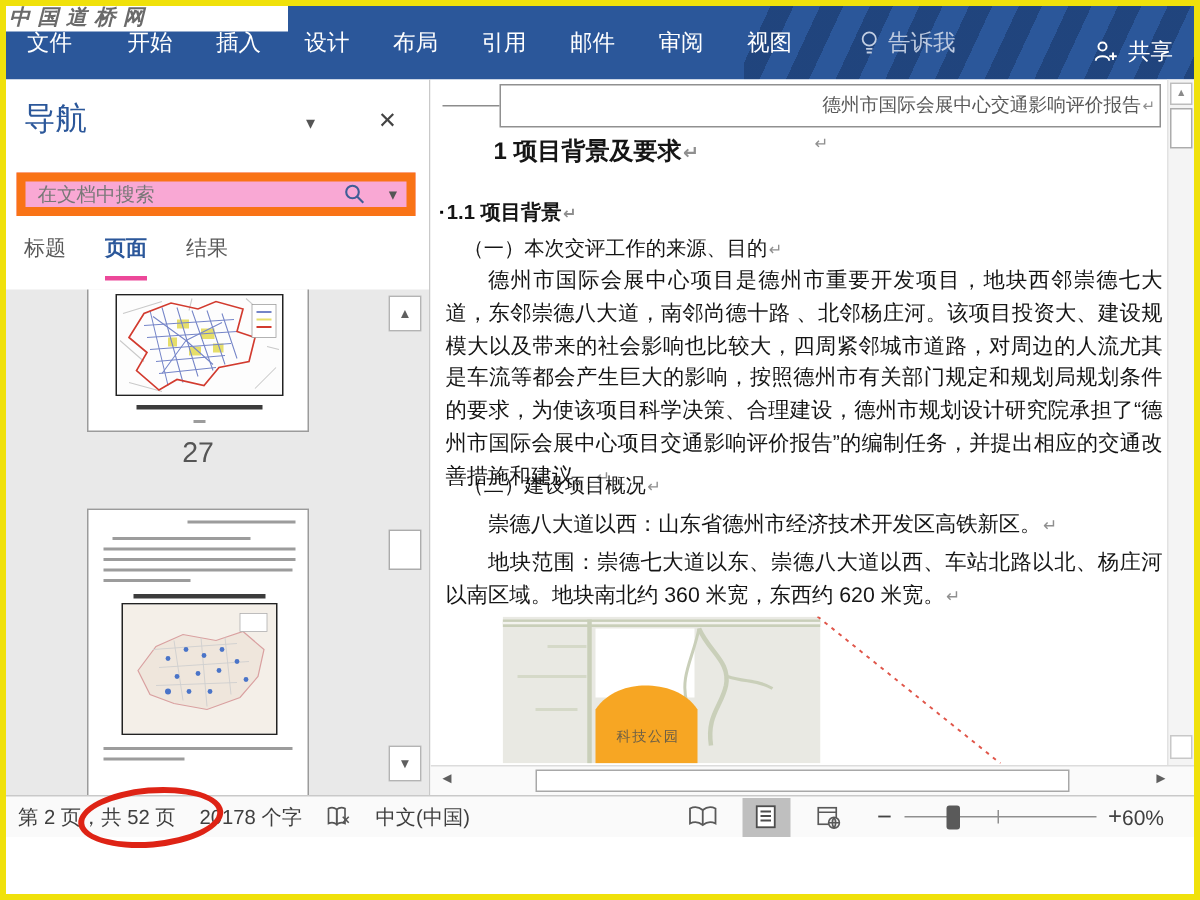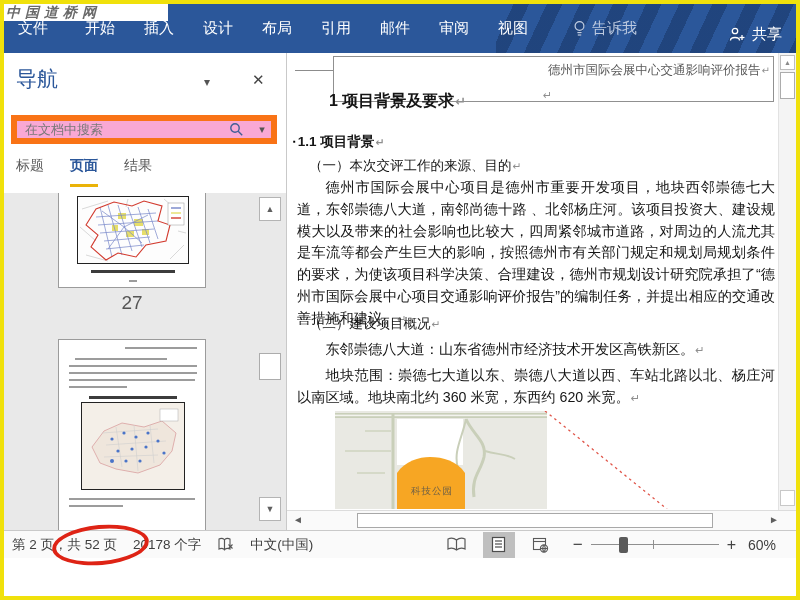--- a/index.html
+++ b/index.html
@@ -12,54 +12,54 @@
   #ribbon { left:0; top:0; right:0; height:49px; background:#2B579A; overflow:hidden; }
   #ribbon-pattern { right:0; top:0; width:300px; height:49px;
      background:repeating-linear-gradient(115deg, rgba(0,0,0,0) 0 16px, rgba(5,20,50,.28) 16px 30px); }
   #ribbon-tabs { left:14px; top:0; height:49px; display:flex; align-items:center; column-gap:29px; z-index:2; }
   .rtab { color:#fff; font-size:15px; white-space:nowrap; cursor:default; }
   .rtab.file { margin-right:8px; }
   #tellme { display:flex; align-items:center; gap:6px; margin-left:16px; color:#BCC9DF; font-size:15px; }
   #share { right:14px; top:0; height:61px; display:flex; align-items:center; gap:6px; color:#fff; font-size:15px; z-index:2; }
 
   
-  #wm-top { left:0; top:0; width:164px; height:17px; background:#fff; z-index:40;
+  #wm-top { left:0; top:0; width:188px; height:17px; background:#fff; z-index:40;
      color:#6A6A6A; font:italic bold 14px "DejaVu Serif",serif; letter-spacing:5px; line-height:16px; padding-left:2px; }
 
   
   #navpane { left:0; top:49px; width:283px; height:477px; background:#fff; border-right:1px solid #C9C9C9; }
   #nav-title { left:12px; top:12px; font-size:21px; color:#2B579A; }
   #nav-title-dd { left:200px; top:22px; font-size:12px; color:#555; }
   #nav-close { left:248px; top:18px; font-size:15px; color:#444; }
   #nav-search { left:7px; top:62px; width:266px; height:29px; border:6px solid #f97316; background:#f9a8d4; display:flex; align-items:center; }
   #nav-search input { flex:1; border:none; outline:none; font-size:13px; color:#444; padding-left:8px; font-family:inherit; background:transparent; }
   #nav-search input::placeholder { color:#787878; opacity:1; }
   .searchbtn { width:24px; text-align:center; }
   #nav-search-dd { width:18px; text-align:center; color:#555; font-size:11px; }
   #nav-tabs { left:12px; top:104px; display:flex; column-gap:26px; font-size:14px; color:#595959; }
   .navtab { padding-bottom:9px; }
-  .navtab.active { color:#2B579A; font-weight:bold; border-bottom:3px solid #eab308;text-align:center; }
+  .navtab.active { color:#2B579A; font-weight:bold; border-bottom:3px solid #ec4899;text-align:center; }
   #nav-thumbs { left:0; top:140px; width:282px; height:337px; background:#E9E9E9; overflow:hidden; }
   .thumb { position:absolute; left:54px; width:148px; background:#fff; border:1px solid #9B9B9B; overflow:hidden; }
   #thumb27 { top:-2px; height:97px; }
   #thumb28 { top:146px; height:200px; }
   #thumb27-label { top:99px; left:54px; width:148px; text-align:center; font-size:19px; color:#555; }
   .smudge { position:absolute; background:#9c9c9c; height:2px; }
   .smudge.dark { background:#3c3c3c; }
   .mapbox { position:absolute; border:1px solid #222; background:#fdfdfd; }
   
   #nav-scroll { right:5px; top:0; width:22px; height:337px; }
   .sbtn { position:absolute; left:0; width:22px; height:24px; background:#fff; border:1px solid #B4B4B4; color:#5f5f5f;
           font-size:9px; text-align:center; line-height:22px; }
   #nav-scroll-thumb { position:absolute; left:0; top:160px; width:22px; height:27px; background:#fff; border:1px solid #ACACAC; }
 
   
   #docarea { left:283px; top:49px; width:509px; height:477px; background:#fff; overflow:hidden; color:#151515; }
   #doc-header-line { left:8px; top:17px; width:38px; border-top:1px solid #8C8C8C; }
-  #doc-header-box { left:46px; top:3px; width:441px; height:46px; border:1px solid #909090;
+  #doc-header-box { left:46px; top:3px; width:441px; height:29px; border:1px solid #909090;
       font-size:12.5px; color:#595959; text-align:right; line-height:27px; padding-right:3px; }
   .pilcrow { color:#8f8f8f; font-size:.8em; margin-left:1px; }
   #stray-pilcrow { left:256px; top:36px; font-size:11px; color:#8f8f8f; }
   #doc-h1 { left:42px; top:38px; font-size:16px; font-weight:bold; }
   #doc-h2 { left:6px; top:80px; font-size:13.5px; font-weight:bold; }
   #doc-h2 .bullet { font-size:8px; vertical-align:2px; margin-right:2px; color:#000; }
   #doc-s1 { left:22px; top:104px; font-size:13.5px; }
   #doc-p1 { left:10px; top:124px; width:478px; font-size:14.2px; line-height:21.8px; text-align:justify; text-indent:2em; }
   #doc-s2 { left:22px; top:262px; font-size:13.5px; }
   #doc-p2 { left:10px; top:287px; width:478px; font-size:14.2px; text-indent:2em; }
@@ -87,21 +87,21 @@
   .sb-item { margin-right:16px; white-space:nowrap; }
   #sb-spacer { flex:1; }
   .viewbtn { display:flex; align-items:center; justify-content:center; width:32px; height:26px; margin-left:10px; }
   .viewbtn.selected { background:#BFBFBF; }
   #zoom-out { margin-left:16px; font-size:17px; color:#444; }
   #zoom-slider { position:relative; width:128px; height:18px; margin:0 8px; }
   #zoom-track { position:absolute; left:0; right:0; top:8px; border-top:1px solid #8F8F8F; }
   #zoom-tick { position:absolute; left:62px; top:4px; height:9px; border-left:1px solid #8F8F8F; }
   #zoom-thumb { position:absolute; left:28px; top:1px; width:9px; height:16px; background:#5A5A5A; border-radius:2px; }
   #zoom-in { font-size:16px; color:#444; }
-  #zoom-level { margin-left:12px; width:40px; font-size:14px; color:#3F3F3F; }
+  #zoom-level { width:40px; font-size:14px; color:#3F3F3F; }
 
   
   #red-ellipse { left:48px; top:521px; width:97px; height:40px; border:4px solid #DE2315; border-radius:50%;
       transform:rotate(-5deg); z-index:60; pointer-events:none; }
   #bottomstrip { left:0; top:554px; right:0; height:38px; background:#fff; }
   #wm-bottom { position:absolute; right:6px; bottom:5px; font:22px "DejaVu Serif",serif; color:#B3B3B3; letter-spacing:2px; }
 
   svg { display:block; }
 </style>
 </head>
@@ -257,21 +257,21 @@
   <div id="docarea" class="abs">
     <div id="doc-header-line" class="abs"></div>
     <div id="doc-header-box" class="abs"><span>德州市国际会展中心交通影响评价报告</span><span class="pilcrow">↵</span></div>
     <div id="stray-pilcrow" class="abs">↵</div>
 
     <div id="doc-h1" class="abs"><span>1 项目背景及要求</span><span class="pilcrow">↵</span></div>
     <div id="doc-h2" class="abs"><span class="bullet">▪</span><span>1.1 项目背景</span><span class="pilcrow">↵</span></div>
     <div id="doc-p1" class="abs"><span>德州市国际会展中心项目是德州市重要开发项目，地块西邻崇德七大道，东邻崇德八大道，南邻尚德十路 、北邻杨庄河。该项目投资大、建设规模大以及带来的社会影响也比较大，四周紧邻城市道路，对周边的人流尤其是车流等都会产生巨大的影响，按照德州市有关部门规定和规划局规划条件的要求，为使该项目科学决策、合理建设，德州市规划设计研究院承担了“德州市国际会展中心项目交通影响评价报告”的编制任务，并提出相应的交通改善措施和建议。</span><span class="pilcrow">↵</span></div>
     <div id="doc-s1" class="abs"><span>（一）本次交评工作的来源、目的</span><span class="pilcrow">↵</span></div>
     <div id="doc-s2" class="abs"><span>（二）建设项目概况</span><span class="pilcrow">↵</span></div>
-    <div id="doc-p2" class="abs"><span>东邻崇德八大道：山东省德州市经济技术开发区高铁新区。</span><span class="pilcrow">↵</span></div>
+    <div id="doc-p2" class="abs"><span>崇德八大道以西：山东省德州市经济技术开发区高铁新区。</span><span class="pilcrow">↵</span></div>
     <div id="doc-p3" class="abs"><span>地块范围：崇德七大道以东、崇德八大道以西、车站北路以北、杨庄河以南区域。地块南北约 360 米宽，东西约 620 米宽。</span><span class="pilcrow">↵</span></div>
 
     <div id="maps" class="abs">
       <div id="map-left">
         <svg width="212" height="98" viewBox="0 0 212 98">
           <rect width="212" height="98" fill="#E9E9E3"></rect>
           <rect x="0" y="2" width="212" height="5" fill="#C9CFB9"></rect>
           <rect x="0" y="3.6" width="212" height="1.6" fill="#F3F3EE"></rect>
           <line x1="58" y1="2" x2="58" y2="98" stroke="#C9CFB9" stroke-width="3"></line>
           <g stroke="#D5D9C8" stroke-width="2" fill="none">

